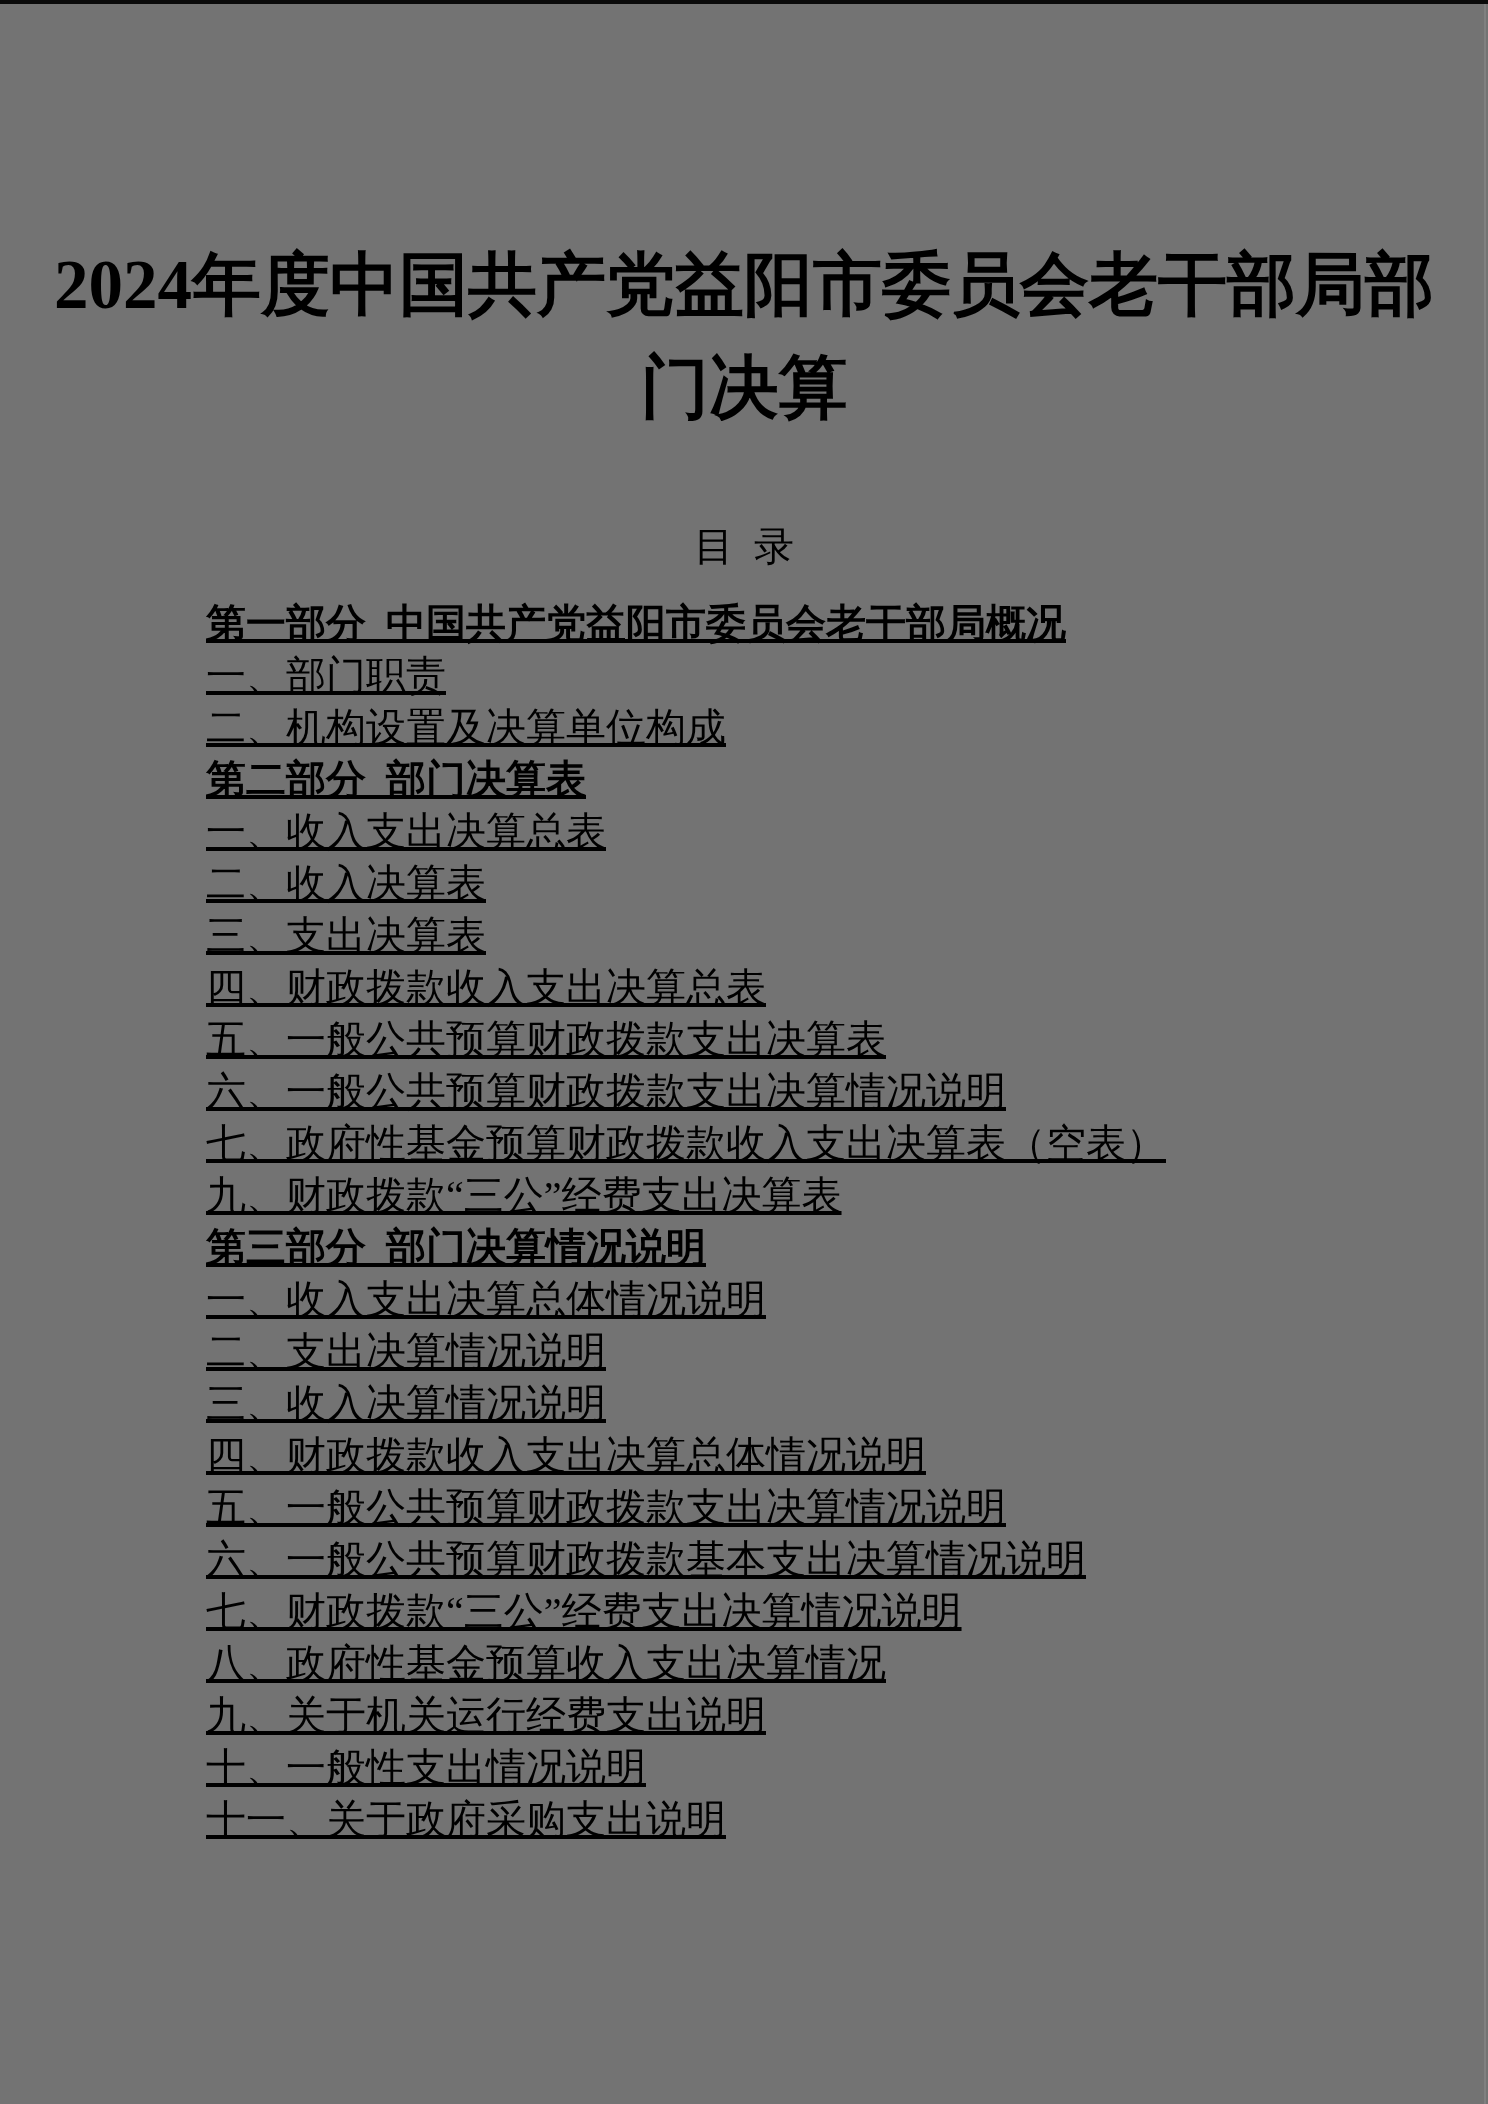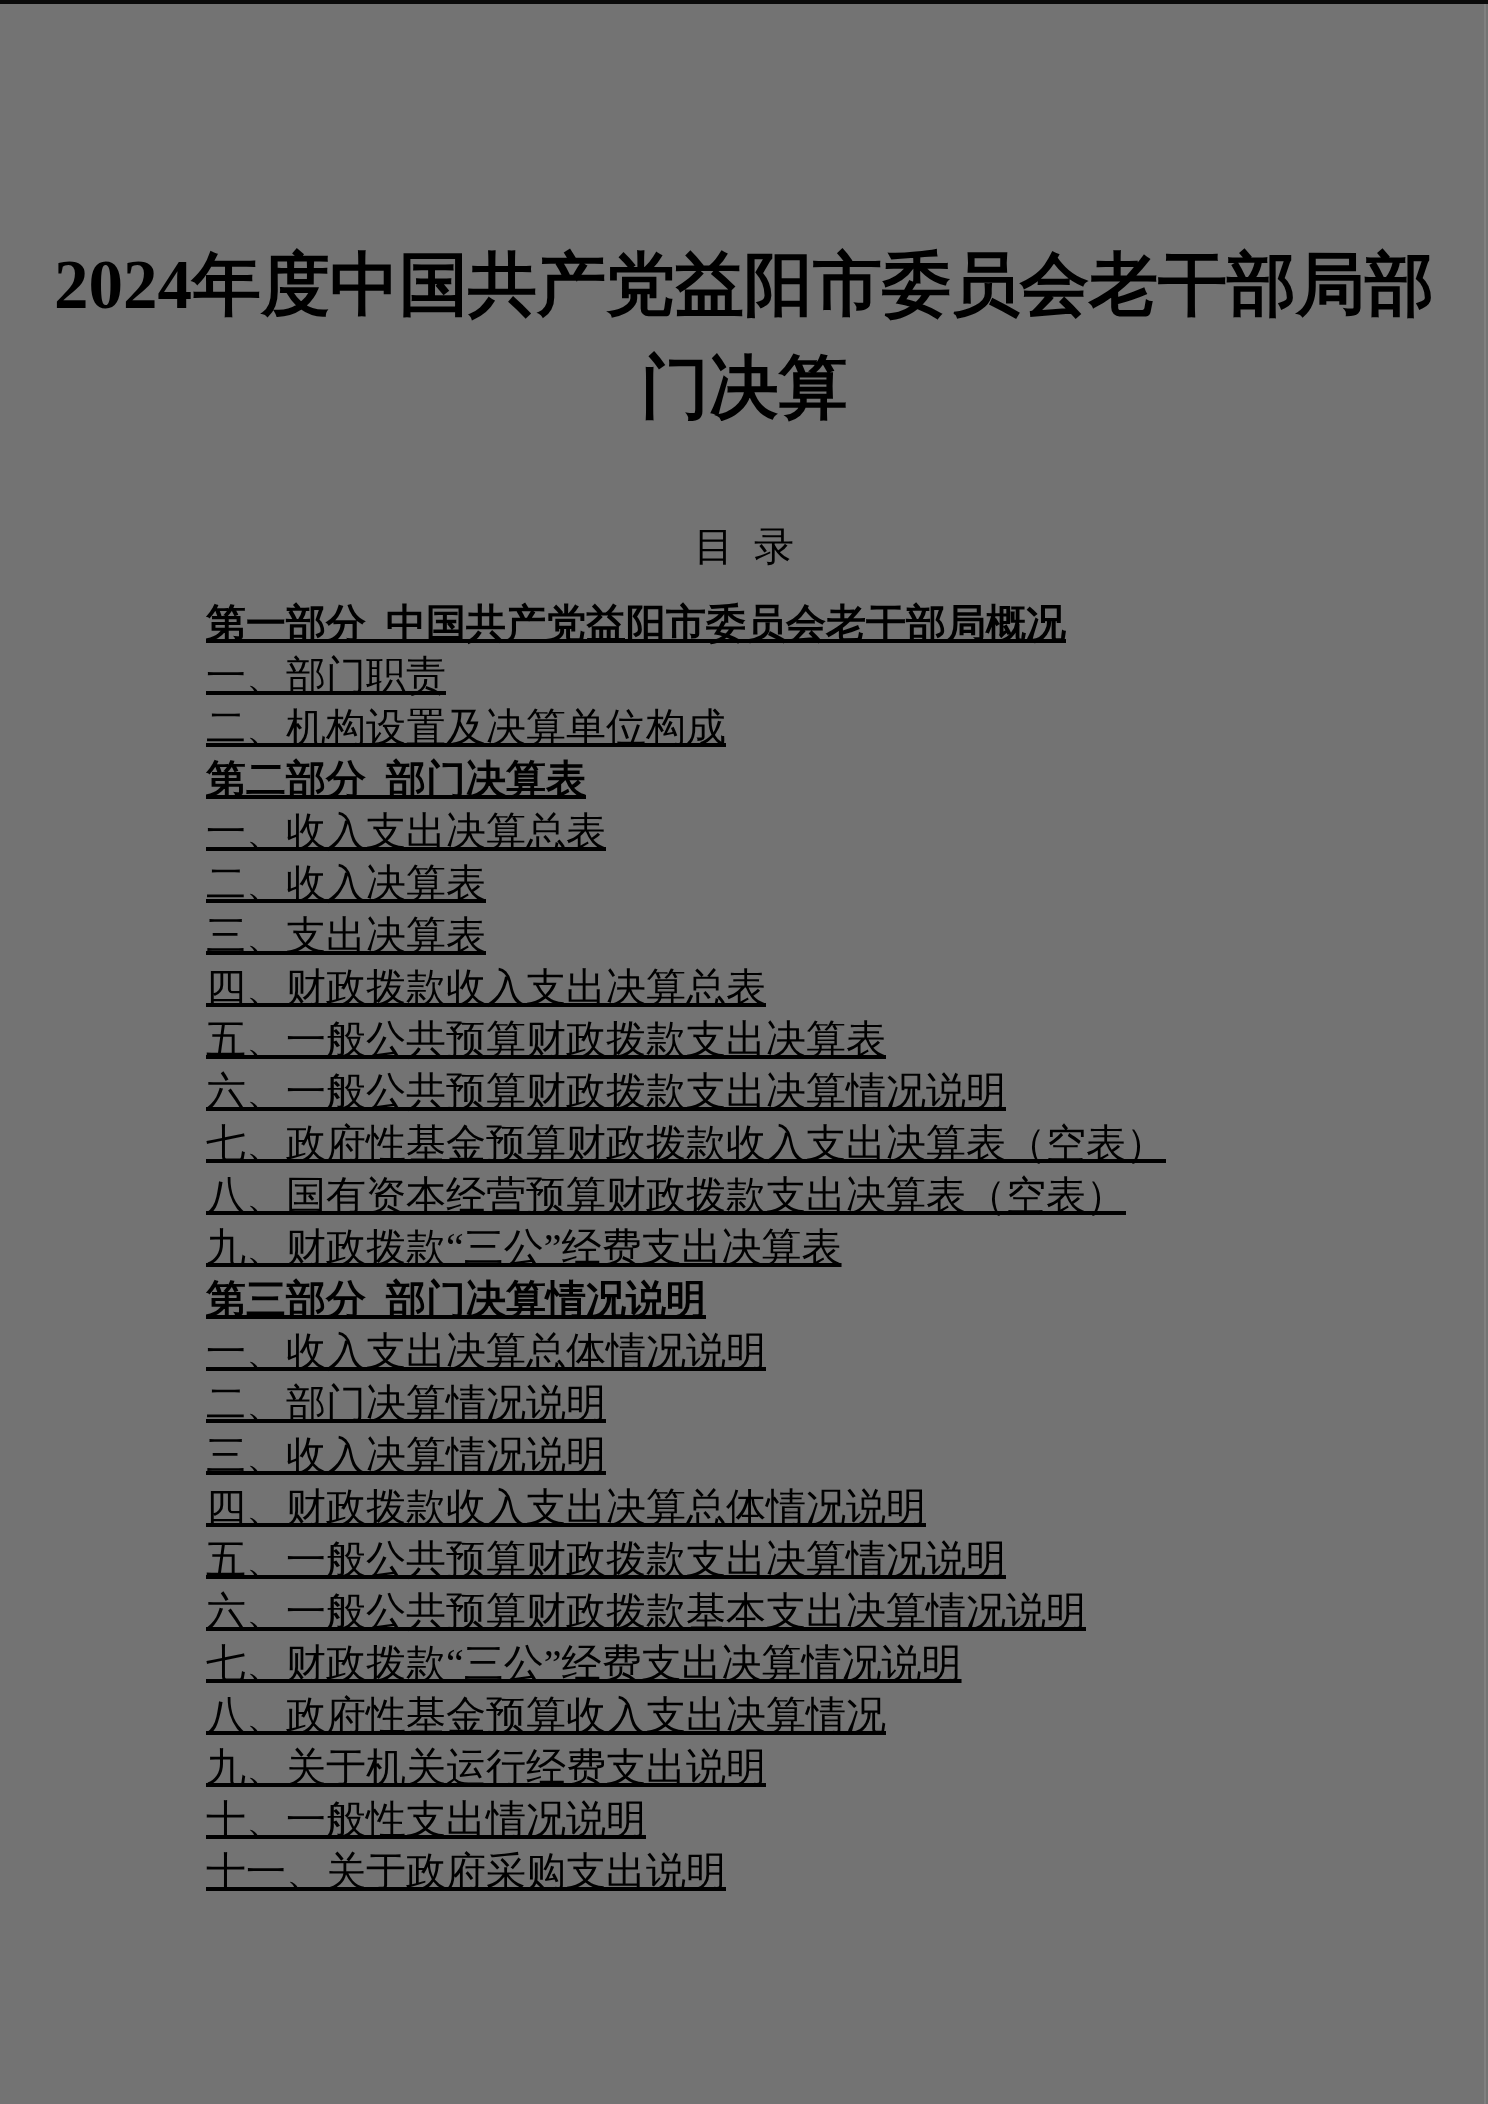--- a/index.html
+++ b/index.html
@@ -96,25 +96,24 @@
       <div class="toc-line">一、部门职责</div>
       <div class="toc-line">二、机构设置及决算单位构成</div>
       <div class="toc-line bold">第二部分  部门决算表</div>
       <div class="toc-line">一、收入支出决算总表</div>
       <div class="toc-line">二、收入决算表</div>
       <div class="toc-line">三、支出决算表</div>
       <div class="toc-line">四、财政拨款收入支出决算总表</div>
       <div class="toc-line">五、一般公共预算财政拨款支出决算表</div>
       <div class="toc-line">六、一般公共预算财政拨款支出决算情况说明</div>
       <div class="toc-line">七、政府性基金预算财政拨款收入支出决算表（空表）</div>
-      <div class="toc-line">八、国有资本经营预算财政拨款支出决算表（空表）</div>
       <div class="toc-line">九、财政拨款“三公”经费支出决算表</div>
       <div class="toc-line bold">第三部分  部门决算情况说明</div>
       <div class="toc-line">一、收入支出决算总体情况说明</div>
-      <div class="toc-line">二、部门决算情况说明</div>
+      <div class="toc-line">二、支出决算情况说明</div>
       <div class="toc-line">三、收入决算情况说明</div>
       <div class="toc-line">四、财政拨款收入支出决算总体情况说明</div>
       <div class="toc-line">五、一般公共预算财政拨款支出决算情况说明</div>
       <div class="toc-line">六、一般公共预算财政拨款基本支出决算情况说明</div>
       <div class="toc-line">七、财政拨款“三公”经费支出决算情况说明</div>
       <div class="toc-line">八、政府性基金预算收入支出决算情况</div>
       <div class="toc-line">九、关于机关运行经费支出说明</div>
       <div class="toc-line">十、一般性支出情况说明</div>
       <div class="toc-line">十一、关于政府采购支出说明</div>
     </div>

